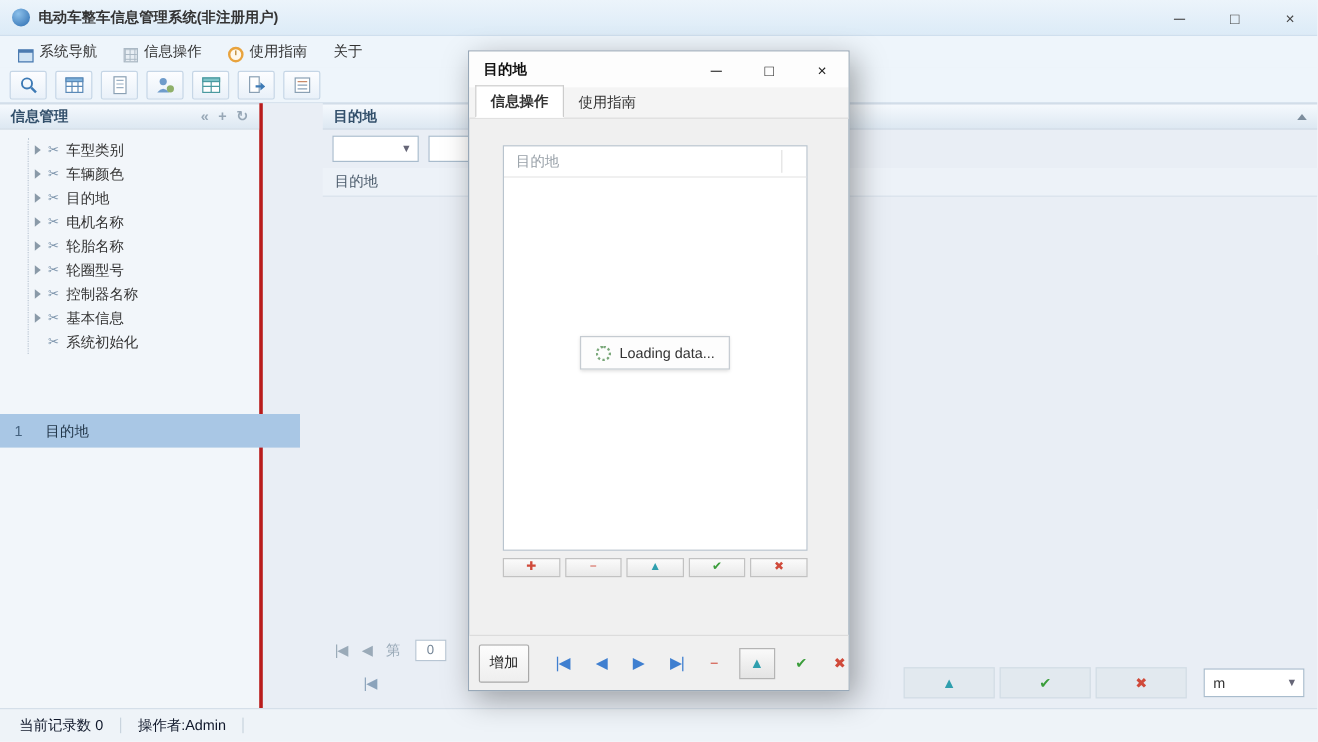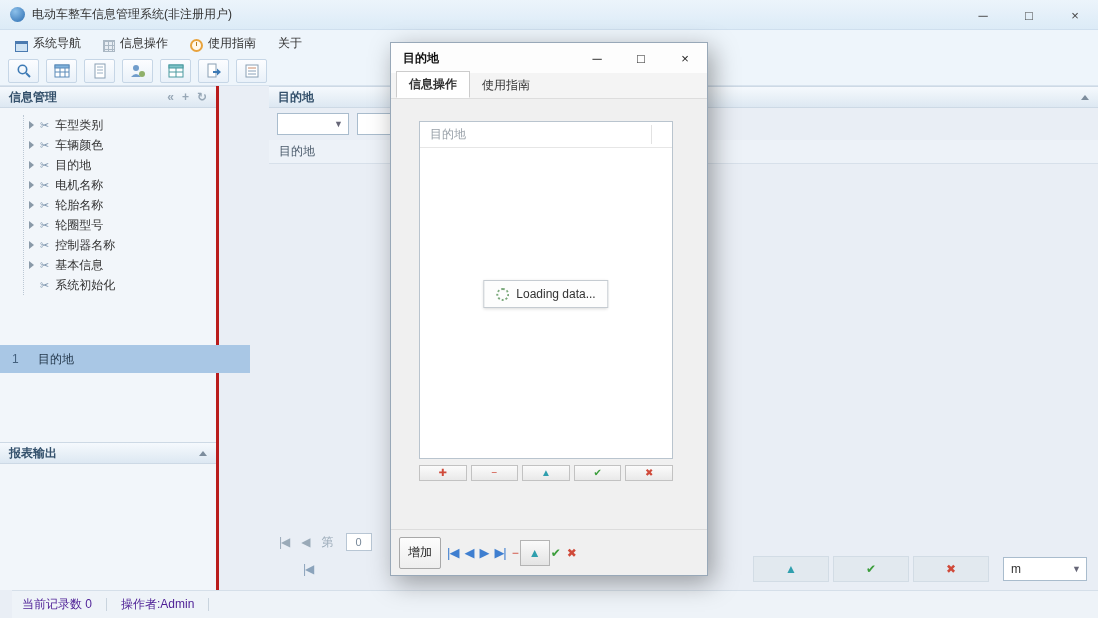--- a/index.html
+++ b/index.html
@@ -3,21 +3,21 @@
 <meta charset="utf-8">
 <style>
   *{box-sizing:border-box;margin:0;padding:0}
   html,body{width:1098px;height:618px}
   body{font-family:"Liberation Sans","DejaVu Sans",sans-serif;font-size:12px;color:#333;background:#fff}
   .window{position:relative;width:1098px;height:618px;background:#e9eef5;overflow:hidden}
 
   
   .titlebar{position:absolute;top:0;left:0;right:0;height:30px;background:linear-gradient(#ecf4fb,#dcebf7);display:flex;align-items:center;gap:7px;padding-left:10px;border-bottom:1px solid #cfdfee}
   .app-icon{width:15px;height:15px;border-radius:50%;background:radial-gradient(circle at 35% 30%,#8cc0ea,#2b6cb0);flex:0 0 auto}
-  .title-text{font-weight:normal;color:#333}
+  .title-text{font-weight:bold;color:#333}
   .win-controls{position:absolute;top:0;right:0;height:30px;display:flex}
   .win-btn{width:46px;height:30px;display:flex;align-items:center;justify-content:center;color:#444;font-size:13px}
 
   
   .menubar{position:absolute;top:30px;left:0;right:0;height:26px;background:#eef5fb;display:flex;align-items:center;gap:4px;padding-left:6px}
   .menu-item{display:flex;align-items:flex-end;gap:5px;padding:3px 9px;color:#333}
   .mi-window{width:13px;height:11px;border:1px solid #4a7ab0;border-top:3px solid #4a7ab0;background:#cfe3f4}
   .mi-grid{width:12px;height:12px;border:1px solid #aab8c4;background:linear-gradient(#aab8c4 1px,transparent 1px) 0 0/4px 4px,linear-gradient(90deg,#aab8c4 1px,transparent 1px) 0 0/4px 4px,#e8eef4}
   .mi-clock{width:13px;height:13px;border:2px solid #e8a33d;border-radius:50%;position:relative;background:#fff8ec}
   .mi-clock::after{content:"";position:absolute;left:4px;top:1px;width:1px;height:4px;background:#b87d20}
@@ -61,40 +61,40 @@
   .pager1{position:absolute;top:444px;left:10px;height:24px;display:flex;align-items:center;gap:12px;color:#9aaab8}
   .nav-g{font-size:12px;letter-spacing:-1px}
   .pager-input{width:26px;height:18px;border:1px solid #b8c6d4;background:#fff;text-align:center;color:#789;font-size:11px}
   .pager2{position:absolute;top:470px;left:0;right:0;height:26px}
   .nav-first-main{position:absolute;left:34px;top:6px;color:#8ba3bb;font-size:12px;letter-spacing:-1px}
   .flat-btn{position:absolute;top:0;height:26px;width:76px;background:#e2e9ef;border:1px solid #d2dce5;display:flex;align-items:center;justify-content:center;font-size:12px}
   .b-up{left:484px}.b-ok{left:564px}.b-x{left:644px}
   .unit-select{position:absolute;left:734px;top:1px;width:84px;height:24px}
 
   
-  .statusbar{position:absolute;left:12px;right:0;bottom:0;height:28px;background:#eef3f8;border-top:1px solid #d5dfe9;display:flex;align-items:center;gap:14px;padding-left:10px;color:#4c1d95}
+  .statusbar{position:absolute;left:0;right:0;bottom:0;height:28px;background:#eef3f8;border-top:1px solid #d5dfe9;display:flex;align-items:center;gap:14px;padding-left:16px;color:#0f172a}
   .divider{width:1px;height:13px;background:#c9d4de}
 
   
   .dialog{position:absolute;left:390px;top:42px;width:318px;height:534px;background:#f0f0f0;border:1px solid #98a8b8;box-shadow:5px 7px 24px rgba(0,0,0,.35);z-index:10}
   .dlg-title{position:absolute;top:0;left:0;right:0;height:30px;background:#fdfdfd;display:flex;align-items:center;padding-left:12px}
   .dlg-title .t{font-weight:bold;color:#111}
   .dlg-controls{position:absolute;right:0;top:0;display:flex;height:30px}
   .dlg-btn{width:44px;height:30px;display:flex;align-items:center;justify-content:center;color:#222;font-size:13px}
   .dlg-tabs{position:absolute;top:30px;left:0;right:0;height:26px;display:flex;align-items:flex-end;padding-left:5px;background:#f4f4f4;border-bottom:1px solid #ddd}
   .dlg-tab{padding:4px 12px;color:#333}
   .dlg-tab.active{background:#fff;border:1px solid #ccc;border-bottom:1px solid #fff;font-weight:bold}
   .dlg-list{position:absolute;left:28px;top:78px;width:254px;height:338px;background:#fff;border:1px solid #b9c4ce}
   .dlg-list-h{height:26px;border-bottom:1px solid #e6e6e6;display:flex;align-items:center;padding-left:10px;color:#98a0a8;position:relative}
   .dlg-list-h .colsep{position:absolute;right:20px;top:3px;bottom:3px;width:1px;background:#e2e2e2}
   .loading{position:absolute;left:50%;top:158px;transform:translateX(-50%);background:#fdfdfd;border:1px solid #c5cbd1;box-shadow:0 1px 3px rgba(0,0,0,.15);padding:6px 12px;display:flex;align-items:flex-end;gap:7px;white-space:nowrap}
   .spinner{width:13px;height:13px;border:2px dotted #7aa87a;border-radius:50%;flex:0 0 auto}
   .mini-row{position:absolute;left:28px;top:422px;width:254px;display:flex;gap:4px}
   .mini-btn{flex:1;height:16px;background:linear-gradient(#fbfbfb,#e9e9e9);border:1px solid #c2c2c2;display:flex;align-items:center;justify-content:center;font-size:10px;line-height:1}
-  .dlg-bottom{position:absolute;left:0;right:0;bottom:0;height:46px;background:#f0f0f0;border-top:1px solid #dcdcdc;display:flex;align-items:center;gap:6px;padding-left:8px}
+  .dlg-bottom{position:absolute;left:0;right:0;bottom:0;height:46px;background:#f0f0f0;border-top:1px solid #dcdcdc;display:flex;align-items:center;gap:22px;padding-left:8px}
   .add-btn{width:42px;height:32px;background:linear-gradient(#fdfdfd,#eee);border:1px solid #a8a8a8;border-radius:2px;display:flex;align-items:center;justify-content:center;color:#222}
   .nav-ic{font-size:13px;color:#3f7fd0;letter-spacing:-1px}
   .up-btn{width:30px;height:26px;border:1px solid #b4b4b4;background:linear-gradient(#fafafa,#e4e4e4);display:flex;align-items:center;justify-content:center;margin:0 -5px}
   .red{color:#d04a3a}.teal{color:#2f9fae}.green{color:#3a9d3a}
 </style>
 </head>
 <body>
 
 <div class="window">
 
@@ -243,25 +243,20 @@
       </div>
 
 
       <div class="win-list">
         <div class="win-item">
           <span class="idx">1</span>
           <span>目的地</span>
         </div>
       </div>
 
-      <div class="panel-h sb-h3">
-        <span>报表输出</span>
-        <span class="sp"></span>
-        <span class="chev-u"></span>
-      </div>
     </div>
 
     <div class="main">
       <div class="panel-h main-h">
         <span>目的地</span>
         <span class="sp"></span>
         <span class="chev-u"></span>
       </div>
 
       <div class="filter-row">

